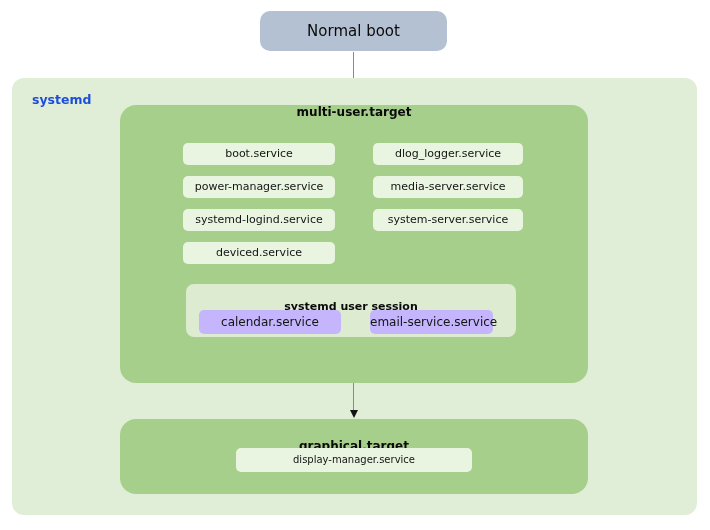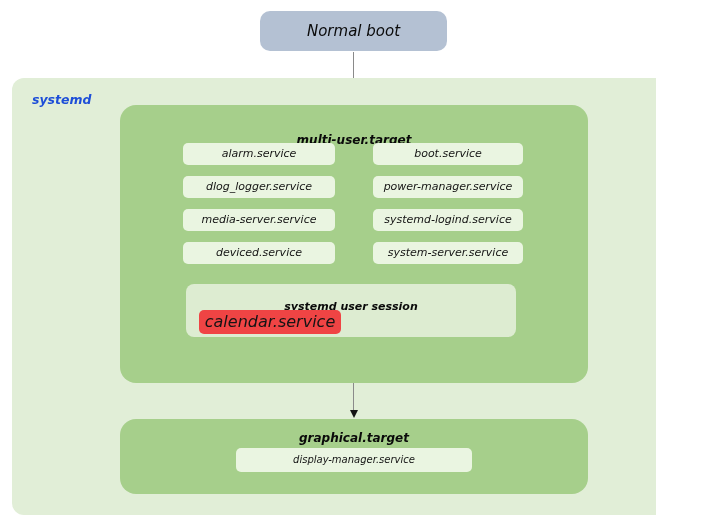--- a/index.html
+++ b/index.html
@@ -4,25 +4,24 @@
 <style>
   html, body {
     margin: 0;
     padding: 0;
     background: #ffffff;
     font-family: "DejaVu Sans", "Liberation Sans", sans-serif;
     color: #111111;
   }
   .canvas {
     position: relative;
-    width: 656px;
+    width: 710px;
     height: 530px;
     background: #ffffff;
     overflow: hidden;
-    font-style: italic;
   }
 
   
   .boot-box {
     position: absolute;
     left: 260px; top: 11px;
     width: 187px; height: 40px;
     background: #b4c1d3;
     border-radius: 10px;
     display: flex; align-items: center; justify-content: center;
@@ -68,27 +67,27 @@
 
   
   .target-box {
     position: absolute;
     background: #a6cf8b;
     border-radius: 16px;
   }
   .multi-user-box { left: 108px; top: 27px; width: 468px; height: 278px; }
   .graphical-box  { left: 108px; top: 341px; width: 468px; height: 75px; }
   .target-title {
-    margin-top: 28px;
+    margin-top: 0;
     text-align: center;
     font-size: 12px;
     font-weight: bold;
     color: #0a0a0a;
   }
-  .graphical-box .target-title { margin-top: 12px; }
+  .graphical-box .target-title { margin-top: 20px; }
 
   
   .service-grid {
     position: absolute;
     left: 63px; top: 38px;
     display: grid;
     grid-template-columns: 152px 150px;
     column-gap: 38px;
     row-gap: 11px;
   }
@@ -116,24 +115,24 @@
     text-align: center;
     font-size: 11px;
     font-weight: bold;
     color: #0a0a0a;
   }
   .session-chip {
     position: absolute;
     top: 26px;
     height: 24px;
     line-height: 24px;
-    background: #ef4444;
+    background: #c4b5fd;
     border-radius: 5px;
     text-align: center;
-    font-size: 16px;
+    font-size: 12px;
     color: #141414;
     white-space: nowrap;
   }
   .session-chip.calendar { left: 13px; width: 142px; }
   .session-chip.email    { left: 184px; width: 123px; }
 
   
   .display-chip {
     position: absolute;
     left: 116px; top: 29px;
@@ -160,33 +159,33 @@
     <div class="head"></div>
   </div>
 
   <div class="systemd-box">
     <div class="systemd-label">systemd</div>
 
     <div class="target-box multi-user-box">
       <div class="target-title">multi-user.target</div>
 
       <div class="service-grid">
-        <div class="service-chip">alarm.service</div>
         <div class="service-chip">boot.service</div>
         <div class="service-chip">dlog_logger.service</div>
         <div class="service-chip">power-manager.service</div>
         <div class="service-chip">media-server.service</div>
         <div class="service-chip">systemd-logind.service</div>
+        <div class="service-chip">system-server.service</div>
         <div class="service-chip">deviced.service</div>
-        <div class="service-chip">system-server.service</div>
       </div>
 
       <div class="user-session-box">
         <div class="user-session-title">systemd user session</div>
         <div class="session-chip calendar">calendar.service</div>
+        <div class="session-chip email">email-service.service</div>
       </div>
     </div>
 
     <div class="target-box graphical-box">
       <div class="target-title">graphical.target</div>
       <div class="display-chip">display-manager.service</div>
     </div>
   </div>
 
   <div class="arrow arrow-2">

